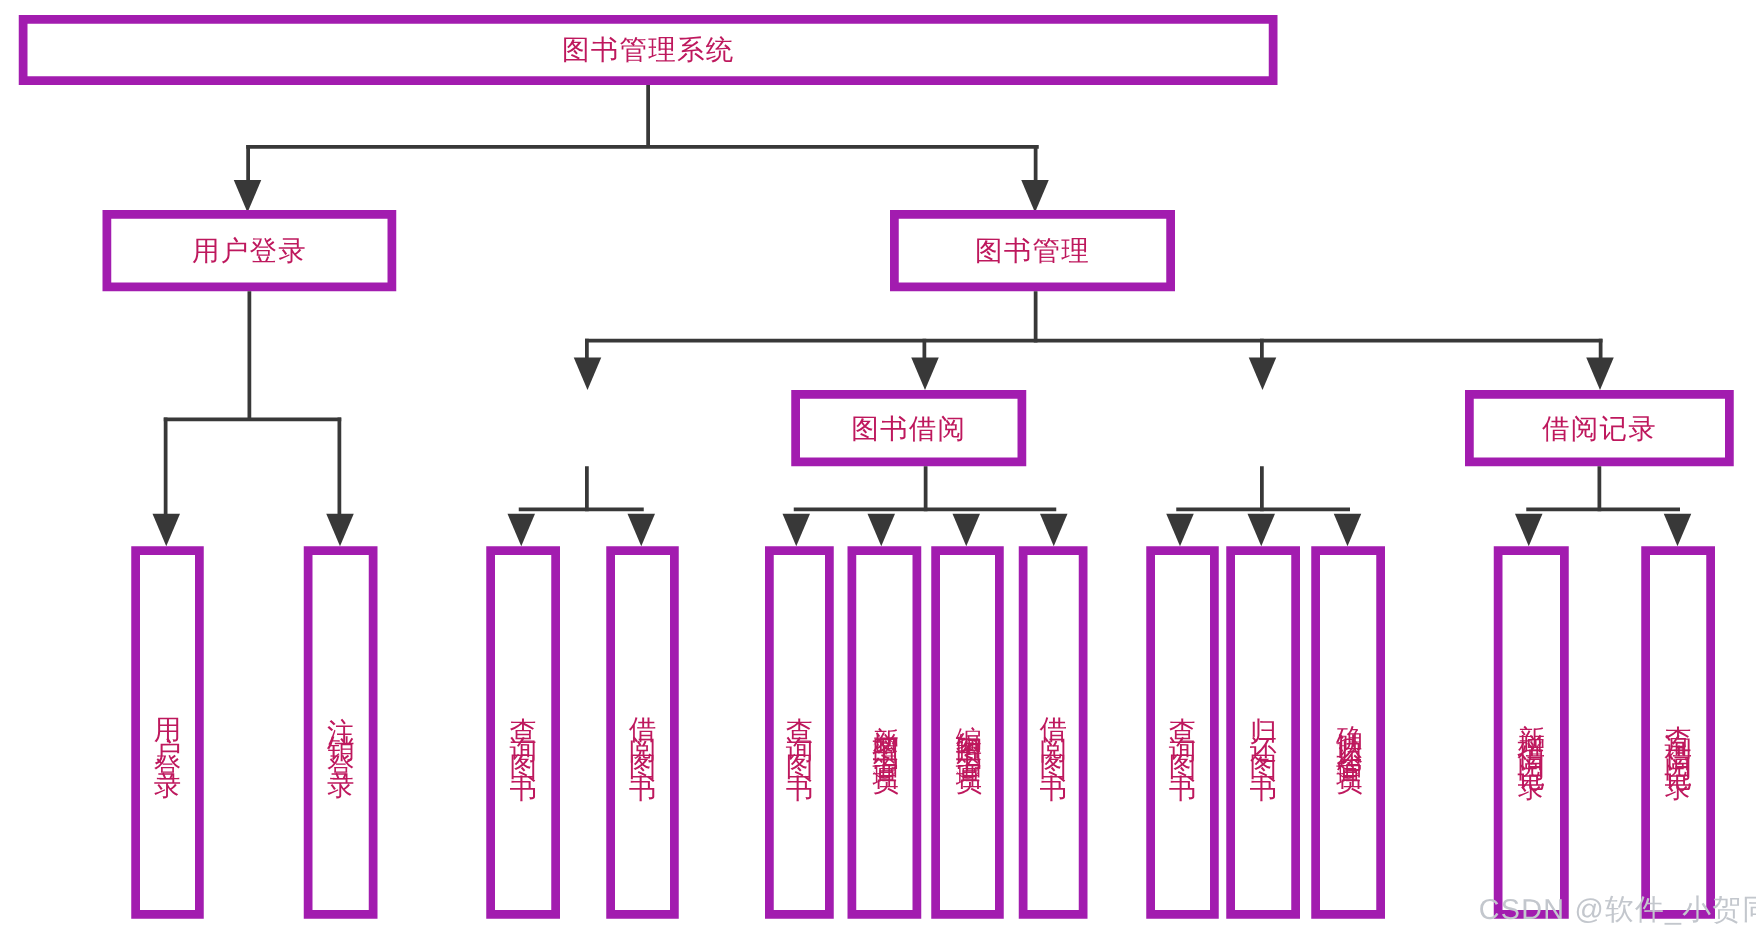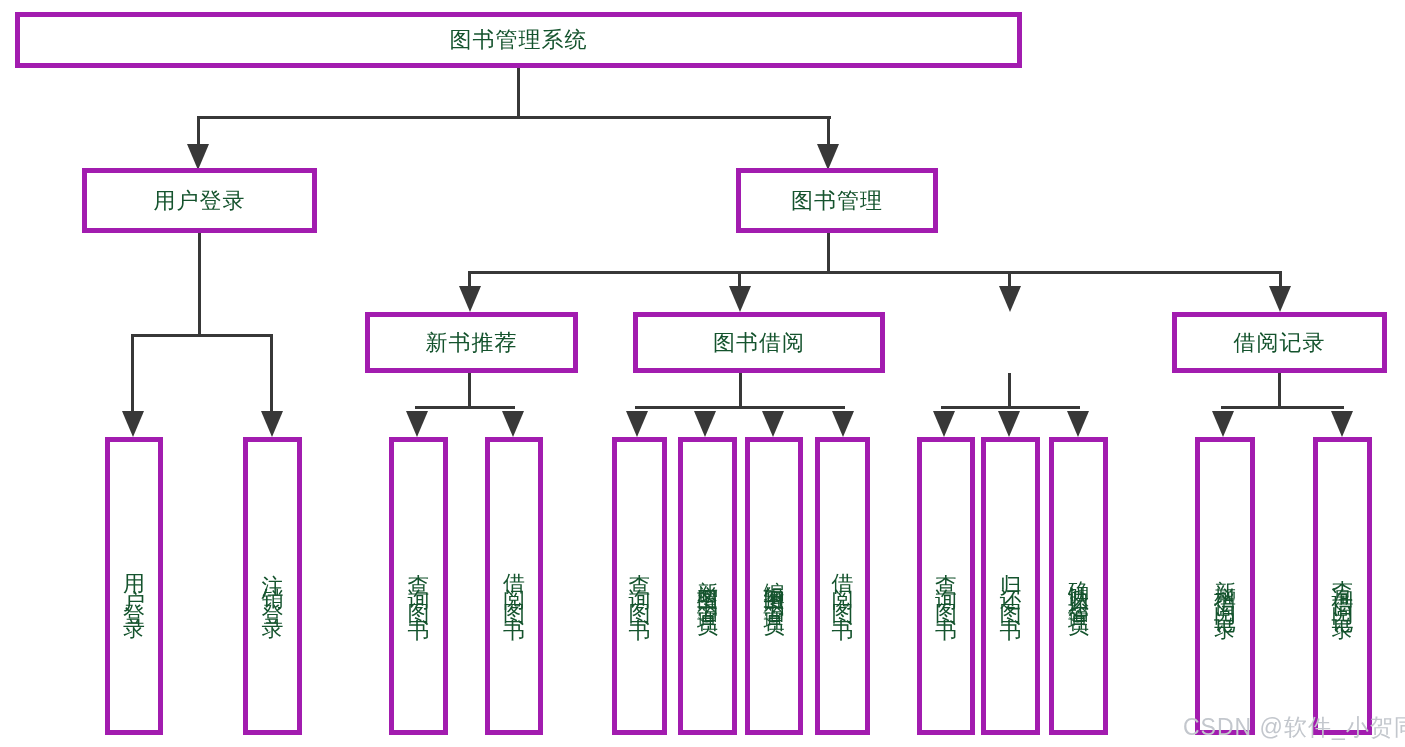--- a/index.html
+++ b/index.html
@@ -10,26 +10,26 @@
   #canvas {
     position: relative;
     width: 1405px;
     height: 747px;
     background: #ffffff;
     overflow: hidden;
   }
   .box {
     position: absolute;
     box-sizing: border-box;
-    border: 5px solid #a21caf;
+    border: 7px solid #a21caf;
     background: #ffffff;
     display: flex;
     align-items: center;
     justify-content: center;
-    color: #14532d;
+    color: #be185d;
     font-size: 22px;
     letter-spacing: 1px;
   }
   .vbox span {
     writing-mode: vertical-rl;
     text-orientation: mixed;
     white-space: nowrap;
   }
   .vbox.len4 span { letter-spacing: 15px; }
   .vbox.len6 span { letter-spacing: 8px; }
@@ -69,21 +69,21 @@
   <div class="vline" style="left:517px; top:68px; width:3px; height:50px;"></div>
   <div class="hline" style="left:197px; top:116px; width:634px; height:3px;"></div>
   <div class="vline" style="left:197px; top:116px; width:3px; height:30px;"></div>
   <div class="vline" style="left:827px; top:116px; width:3px; height:30px;"></div>
   <div class="arrow" style="left:187px; top:144px;"></div>
   <div class="arrow" style="left:817px; top:144px;"></div>
 
   <div class="box" style="left:82px; top:168px; width:235px; height:65px;">
     <span>用户登录</span>
   </div>
-  <div class="box" style="left:712px; top:168px; width:202px; height:65px;margin-left:24px;">
+  <div class="box" style="left:712px; top:168px; width:228px; height:65px;">
     <span>图书管理</span>
   </div>
 
   <div class="vline" style="left:198px; top:233px; width:3px; height:103px;"></div>
   <div class="hline" style="left:131px; top:334px; width:142px; height:3px;"></div>
   <div class="vline" style="left:131px; top:334px; width:3px; height:79px;"></div>
   <div class="vline" style="left:270px; top:334px; width:3px; height:79px;"></div>
   <div class="arrow" style="left:122px; top:411px;"></div>
   <div class="arrow" style="left:261px; top:411px;"></div>
 
@@ -91,24 +91,21 @@
   <div class="hline" style="left:468px; top:271px; width:814px; height:3px;"></div>
   <div class="vline" style="left:468px; top:271px; width:3px; height:18px;"></div>
   <div class="vline" style="left:738px; top:271px; width:3px; height:18px;"></div>
   <div class="vline" style="left:1008px; top:271px; width:3px; height:18px;"></div>
   <div class="vline" style="left:1279px; top:271px; width:3px; height:18px;"></div>
   <div class="arrow" style="left:459px; top:286px;"></div>
   <div class="arrow" style="left:729px; top:286px;"></div>
   <div class="arrow" style="left:999px; top:286px;"></div>
   <div class="arrow" style="left:1269px; top:286px;"></div>
 
-  <div class="box" style="left:365px; top:312px; width:213px; height:61px;">
-    <span>新书推荐</span>
-  </div>
-  <div class="box" style="left:633px; top:312px; width:252px; height:61px;">
+  <div class="box" style="left:633px; top:312px; width:188px; height:61px;">
     <span>图书借阅</span>
   </div>
   <div class="box" style="left:1172px; top:312px; width:215px; height:61px;">
     <span>借阅记录</span>
   </div>
 
   <div class="vline" style="left:468px; top:373px; width:3px; height:36px;"></div>
   <div class="hline" style="left:415px; top:406px; width:100px; height:3px;"></div>
   <div class="arrow" style="left:406px; top:411px;"></div>
   <div class="arrow" style="left:502px; top:411px;"></div>

